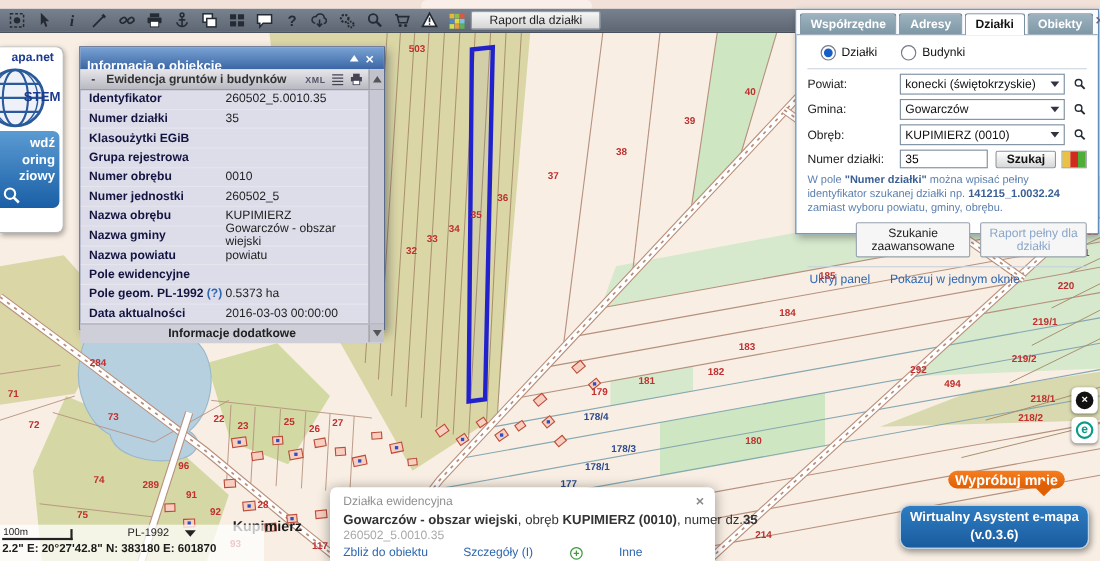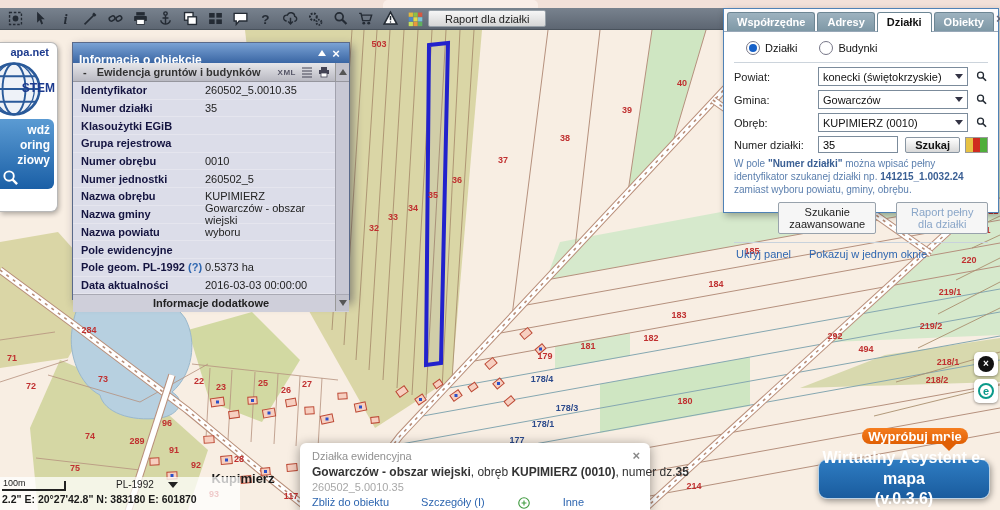--- a/index.html
+++ b/index.html
@@ -77,21 +77,21 @@
   .caret{width:0;height:0;border-left:4px solid transparent;border-right:4px solid transparent;border-top:5px solid #334;}
   .mag{margin-left:7px;display:flex;cursor:pointer;}
   .mag svg{width:13px;height:13px;}
   .inputbox{width:92px;height:15px;border:1px solid #7b8b9b;padding:0 4px;font-size:11px;display:flex;align-items:center;background:#fff;}
   .szukaj{margin-left:7px;border:1px solid #8895a2;background:linear-gradient(#fff,#d8d8d8);font-weight:bold;
     font-size:11px;padding:1px 9px;cursor:pointer;border-radius:2px;color:#111;}
   .swatches{display:flex;margin-left:5px;border:1px solid #999;height:14px;}
   .swatches div{width:7px;height:14px;}
   .note{font-size:10px;color:#5b7fae;line-height:1.3;margin:4px 0 6px;}
   .note b{color:#3a5f94;}
-  .btn-row{display:flex;gap:20px;margin-left:44px;}
+  .btn-row{display:flex;gap:9px;margin-left:44px;}
   .pbtn{border:1px solid #98a2ac;background:#f6f6f6;font-size:11px;padding:3px 7px;border-radius:2px;cursor:pointer;}
   .pbtn.adv{color:#222;}
   .pbtn.rep{color:#8aa6c8;}
   .link-row{margin-top:8px;padding:5px 0 0 2px;border-top:1px solid #c8d2dc;display:flex;gap:18px;}
   .plink{color:#2e66b0;font-size:11px;cursor:pointer;}
   
   .statusbar{position:absolute;left:0;top:477px;width:240px;height:41px;background:rgba(255,255,255,.74);}
   .scale-label{position:absolute;left:3px;top:1px;font-size:9px;color:#222;}
   .scale-bar{position:absolute;left:2px;top:4px;width:62px;height:8px;border-bottom:2px solid #222;border-right:2px solid #222;}
   .crs{position:absolute;left:116px;top:2px;font-size:10px;color:#222;display:flex;align-items:center;gap:14px;cursor:pointer;}
@@ -113,21 +113,21 @@
     display:flex;align-items:center;justify-content:center;cursor:pointer;}
   .sbtn .g1{width:16px;height:16px;border-radius:50%;background:#111;color:#fff;font-size:10px;font-weight:bold;
     display:flex;align-items:center;justify-content:center;line-height:1;}
   .sbtn .g2{width:16px;height:16px;border-radius:50%;border:2px solid #0a9a8a;color:#0a9a8a;font-size:11px;
     font-weight:bold;display:flex;align-items:center;justify-content:center;box-sizing:border-box;line-height:1;}
   
   .bubble{position:absolute;left:862px;top:428px;width:106px;height:16px;background:linear-gradient(#f57d1f,#e05f04);
     border-radius:15px;color:#fff;font-weight:bold;font-size:13px;display:flex;align-items:center;justify-content:center;cursor:pointer;}
   .bubble::after{content:"";position:absolute;right:14px;bottom:-5px;width:10px;height:10px;background:#e05f04;transform:rotate(45deg);}
   .assistant{position:absolute;left:818px;top:459px;width:170px;height:38px;background:linear-gradient(#2e7cc2,#1a5c9e);
-    border:1px solid #bcd2e4;border-radius:9px;color:#fff;font-weight:bold;font-size:16px;text-align:center;
+    border:1px solid #bcd2e4;border-radius:9px;color:#fff;font-weight:bold;font-size:12px;text-align:center;
     display:flex;flex-direction:column;justify-content:center;line-height:1.3;box-shadow:1px 2px 6px rgba(0,0,0,.4);cursor:pointer;}
 </style>
 </head>
 <body>
 
 <div id="screen">
 
   <div class="browser-strip">
       <div class="blob"></div>
     </div>
@@ -517,21 +517,21 @@
         <div class="prow">
           <div class="lab">Nazwa obrębu</div>
           <div class="val">KUPIMIERZ</div>
         </div>
         <div class="prow">
           <div class="lab">Nazwa gminy</div>
           <div class="val">Gowarczów - obszar wiejski</div>
         </div>
         <div class="prow">
           <div class="lab">Nazwa powiatu</div>
-          <div class="val">wyboru</div>
+          <div class="val">powiatu</div>
         </div>
         <div class="prow">
           <div class="lab">Pole ewidencyjne</div>
           <div class="val"></div>
         </div>
         <div class="prow">
           <div class="lab">Pole geom. PL-1992<span class="help"> (?)</span></div>
           <div class="val">0.5373 ha</div>
         </div>
         <div class="prow">

